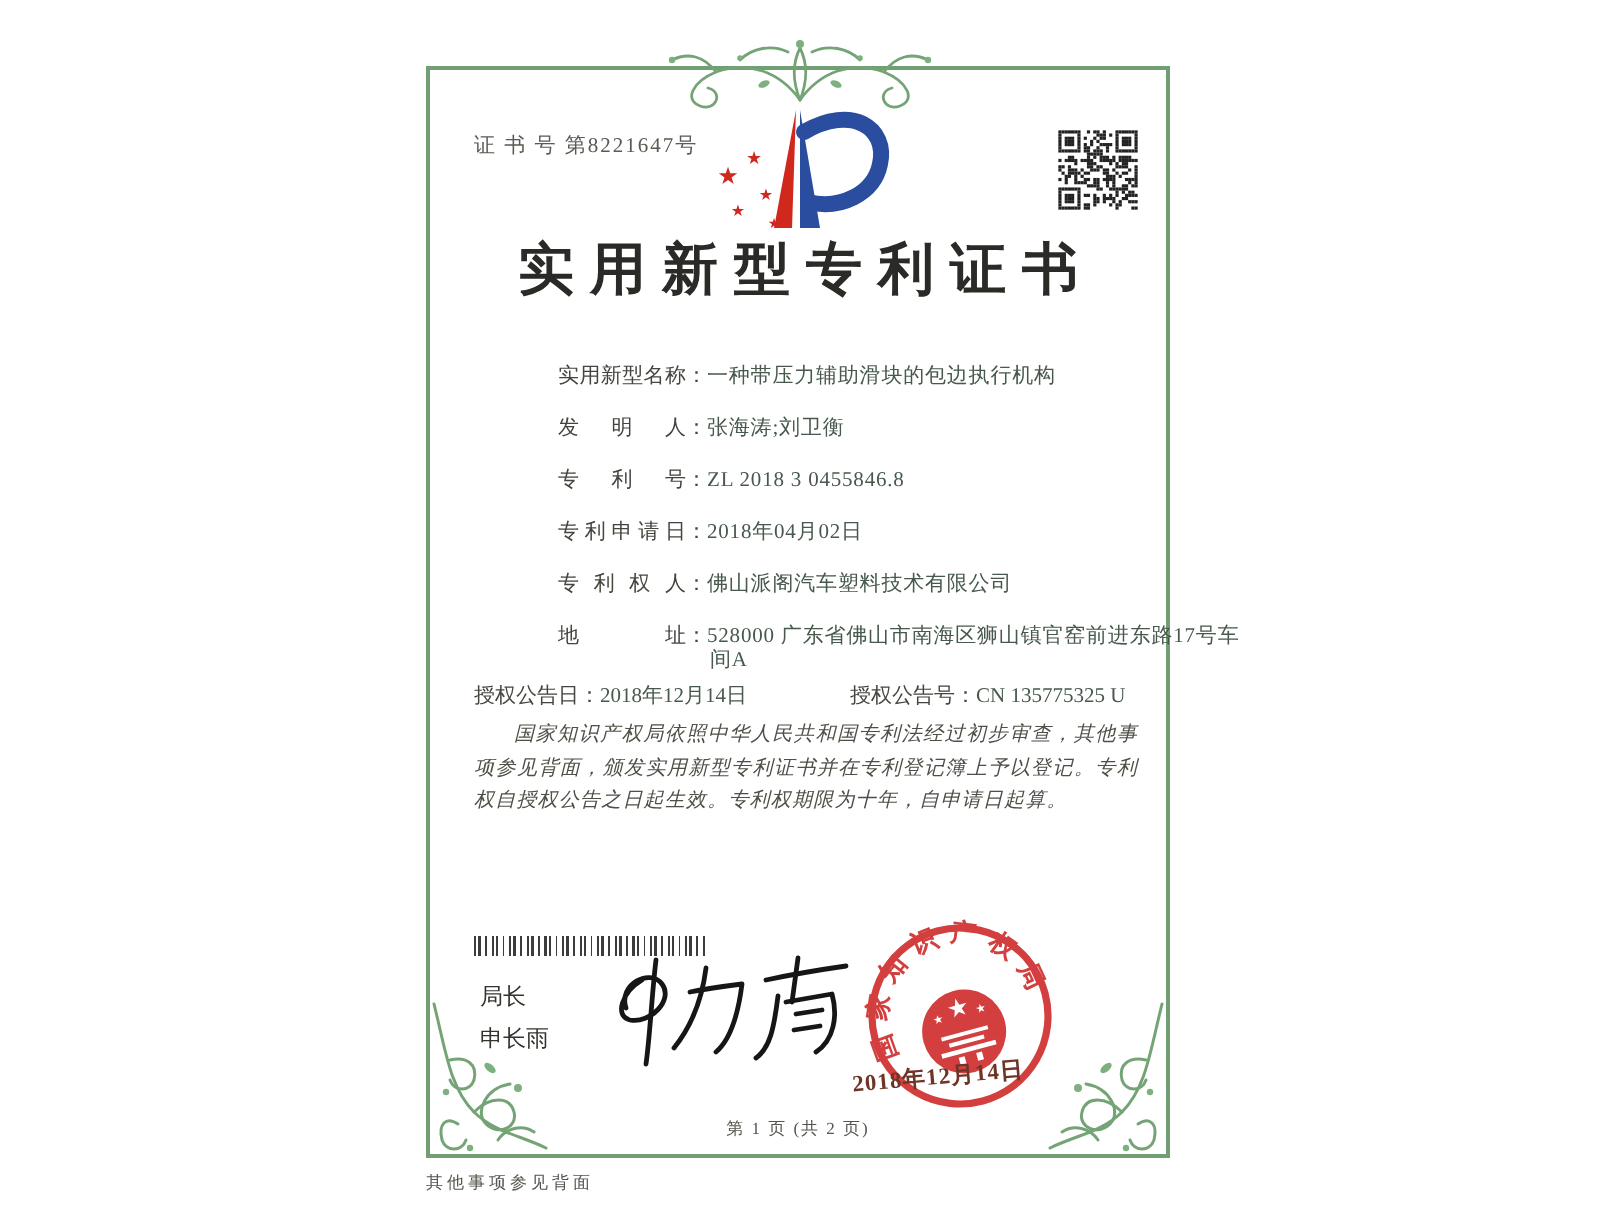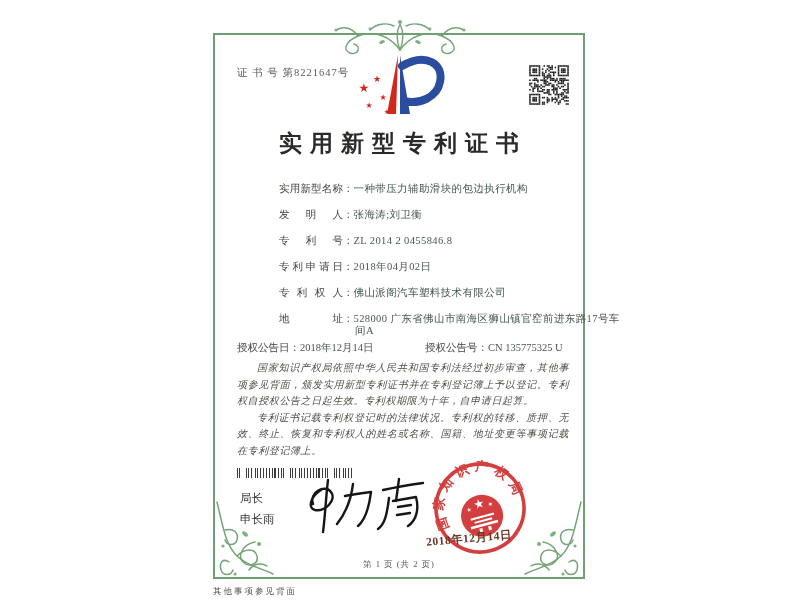--- a/index.html
+++ b/index.html
@@ -11,22 +11,22 @@
   .frame{
     position:absolute;left:213px;top:33px;width:372px;height:546px;
     border:2px solid #6f9f72;box-sizing:border-box;background:#fff;
   }
   .orn{position:absolute;pointer-events:none;}
   
   .cert-no{position:absolute;left:237px;top:66px;font-size:10.5px;letter-spacing:1px;color:#5a5a52;}
   .logo{position:absolute;left:352px;top:52px;width:96px;height:66px;}
   .qr{position:absolute;left:526px;top:62px;width:46px;height:46px;}
   .title{
-    position:absolute;left:213px;top:128px;width:372px;text-align:center;
-    font-size:23px;font-weight:700;letter-spacing:8px;text-indent:8px;color:#2a2a26;
+    position:absolute;left:213px;top:116px;width:372px;text-align:center;
+    font-size:28px;font-weight:700;letter-spacing:8px;text-indent:8px;color:#2a2a26;
   }
   
   .row{position:absolute;left:237px;width:332px;font-size:10.5px;line-height:12px;white-space:nowrap;margin-left:42px;}
   .row .lbl{display:inline-block;width:64px;text-align:justify;text-align-last:justify;color:#45453f;vertical-align:top;}
   .row .colon{color:#45453f;}
   .row .val{color:#47584c;letter-spacing:.4px;}
   .row .val2{display:block;margin-left:76px;color:#47584c;letter-spacing:.4px;}
   .grant{position:absolute;left:237px;top:341px;width:332px;font-size:10.5px;white-space:nowrap;}
   .grant .g2{position:absolute;left:188px;top:0;}
   .grant .glbl{color:#45453f;}
@@ -439,21 +439,21 @@
 
   <div class="title">实用新型专利证书</div>
 
   <div class="row" style="top:183px;">
     <span class="lbl">实用新型名称</span><span class="colon">：</span><span class="val">一种带压力辅助滑块的包边执行机构</span>
   </div>
   <div class="row" style="top:209px;">
     <span class="lbl">发明人</span><span class="colon">：</span><span class="val">张海涛;刘卫衡</span>
   </div>
   <div class="row" style="top:235px;">
-    <span class="lbl">专利号</span><span class="colon">：</span><span class="val">ZL 2014 2 0455846.8</span>
+    <span class="lbl">专利号</span><span class="colon">：</span><span class="val">ZL 2018 3 0455846.8</span>
   </div>
   <div class="row" style="top:261px;">
     <span class="lbl">专利申请日</span><span class="colon">：</span><span class="val">2018年04月02日</span>
   </div>
   <div class="row" style="top:287px;">
     <span class="lbl">专利权人</span><span class="colon">：</span><span class="val">佛山派阁汽车塑料技术有限公司</span>
   </div>
   <div class="row" style="top:313px;">
     <span class="lbl">地址</span><span class="colon">：</span><span class="val">528000 广东省佛山市南海区狮山镇官窑前进东路17号车</span>
     <span class="val2">间A</span>
@@ -461,21 +461,20 @@
 
   <div class="grant">
     <span class="glbl">授权公告日：</span><span class="gval">2018年12月14日</span>
     <span class="g2">
       <span class="glbl">授权公告号：</span><span class="gval">CN 135775325 U</span>
     </span>
   </div>
 
   <div class="paras">
     <p>国家知识产权局依照中华人民共和国专利法经过初步审查，其他事项参见背面，颁发实用新型专利证书并在专利登记簿上予以登记。专利权自授权公告之日起生效。专利权期限为十年，自申请日起算。</p>
-    <p>专利证书记载专利权登记时的法律状况。专利权的转移、质押、无效、终止、恢复和专利权人的姓名或名称、国籍、地址变更等事项记载在专利登记簿上。</p>
   </div>
 
   <div class="barcode"></div>
 
   <div class="signer-title">局长</div>
   <div class="signer-name">申长雨</div>
 
   <svg class="signature" viewBox="0 0 140 64">
     <g fill="none" stroke="#161616" stroke-width="2.4" stroke-linecap="round" stroke-linejoin="round">
       <path d="M18,30 C14,18 30,10 36,18 C42,26 30,38 20,36 C12,34 16,22 26,16"></path>

